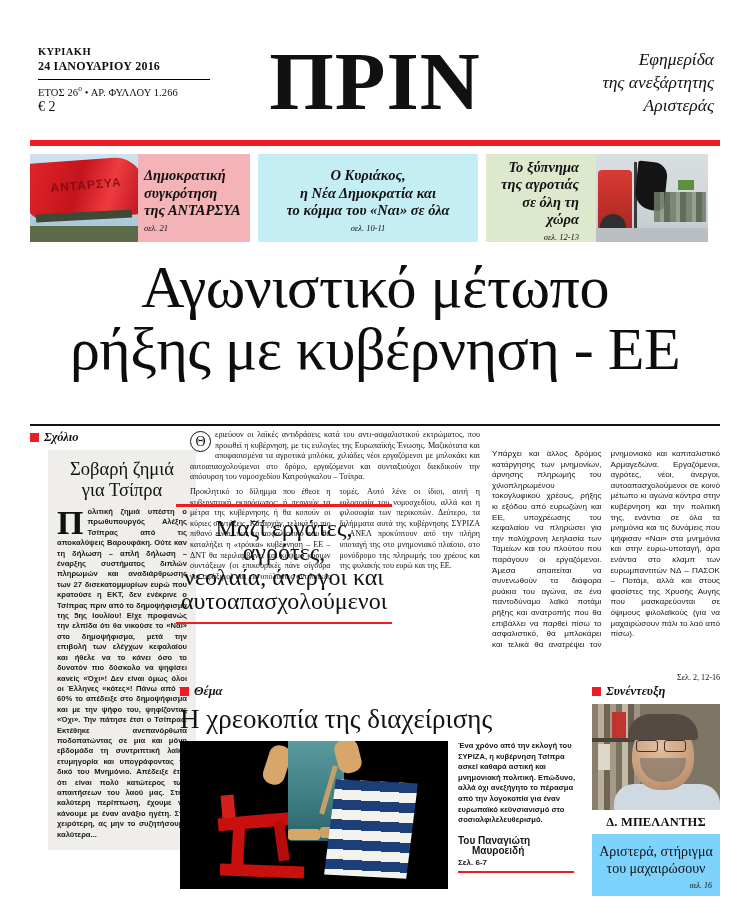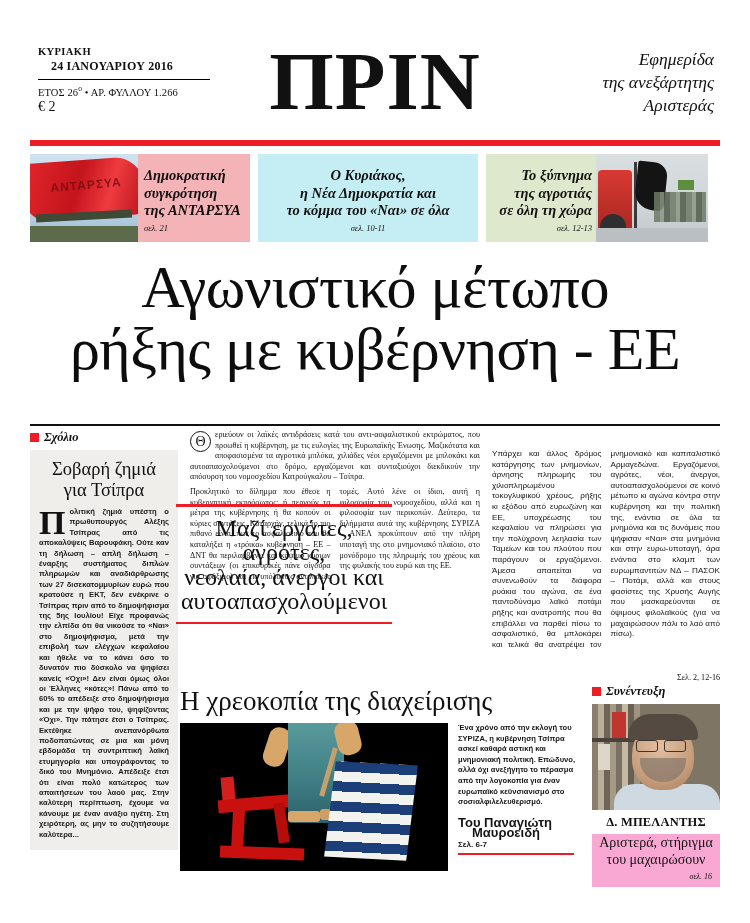--- a/index.html
+++ b/index.html
@@ -13,21 +13,21 @@
 
   
   .masthead { position: absolute; left: 30px; top: 36px; width: 690px; height: 110px; }
   .mh-left { position: absolute; left: 8px; top: 10px; width: 190px; }
   .mh-left .kyriaki {
     font-family: "Liberation Serif", serif;
     font-weight: bold; font-size: 10.5px; letter-spacing: .4px; color: #111;
   }
   .mh-left .date {
     font-family: "Liberation Serif", serif;
-    font-weight: bold; font-size: 12px; letter-spacing: .2px; color: #111; margin-top: 2px; margin-left: 13px;
+    font-weight: bold; font-size: 12px; letter-spacing: .2px; color: #111; margin-top: 2px;
   }
   .mh-rule { border-top: 1px solid #000; margin: 5px 0 4px 0; width: 172px; }
   .mh-left .issue {
     font-family: "Liberation Serif", serif;
     font-size: 10.5px; color: #111; letter-spacing: .1px;
   }
   .mh-left .issue sup { font-size: 7.5px; }
   .mh-left .price {
     font-family: "Liberation Serif", serif;
     font-size: 14px; color: #111; margin-top: 1px;
@@ -54,21 +54,21 @@
   .teasers { position: absolute; left: 30px; top: 154px; width: 690px; height: 88px; display: flex; gap: 8px; }
   .teaser { position: relative; height: 88px; display: flex; overflow: hidden; }
   .t1 { width: 220px; background: #f3b3b7; }
   .t2 { width: 220px; background: #c5edf4; }
   .t3 { width: 222px; background: #dde8cc; }
   .teaser-text {
     flex: 1 1 auto; padding: 8px 8px 4px 8px; display: flex;
     flex-direction: column; justify-content: center; align-items: center; text-align: center;
   }
   .t1 .teaser-text { align-items: flex-start; text-align: left; padding-left: 6px; }
-  .t3 .teaser-text { align-items: flex-end; text-align: right; padding-right: 4px; }
+  .t3 .teaser-text { align-items: flex-end; text-align: right; padding-right: 17px; }
   .teaser-line {
     font-family: "Liberation Serif", serif; font-style: italic; font-weight: bold;
     font-size: 14.5px; line-height: 17.5px; color: #111;
   }
   .teaser-page {
     font-family: "Liberation Serif", serif; font-style: italic;
     font-size: 8.5px; color: #111; margin-top: 3px;
   }
   .teaser-img { flex: 0 0 auto; position: relative; overflow: hidden; }
   .t1 .teaser-img { width: 108px; }
@@ -124,21 +124,21 @@
   
   .bodyzone { position: absolute; left: 30px; top: 430px; width: 690px; height: 242px; }
 
   .col-left { position: absolute; left: 0; top: 0; width: 156px; }
   .kicker { display: flex; align-items: center; gap: 5px; margin-bottom: 5px; }
   .kicker .sq { width: 9px; height: 9px; background: #ee1c24; display: inline-block; }
   .kicker .ktxt {
     font-family: "Liberation Serif", serif; font-style: italic; font-weight: bold;
     font-size: 12.5px; color: #111;
   }
-  .comment-box { background: #f0eeeb; padding: 9px 9px 10px 9px; width: 148px; }
+  .comment-box { background: #f0eeeb; padding: 9px 9px 10px 9px; width: 148px; margin-left: 18px; }
   .comment-title {
     font-family: "Liberation Serif", serif; font-size: 18.5px; line-height: 21px;
     text-align: center; color: #111; margin-bottom: 6px;
   }
   .comment-body {
     font-family: "Liberation Sans", sans-serif; font-weight: bold;
     font-size: 7.6px; line-height: 10.4px; text-align: justify; color: #1a1a1a;
   }
   .dropcap {
     float: left; font-family: "Liberation Serif", serif; font-weight: bold;
@@ -214,21 +214,21 @@
   .red-chair-leg2 { position: absolute; left: 96px; top: 80px; width: 11px; height: 40px; background: #b50d0c; transform: rotate(-8deg); }
   .red-chair-bar { position: absolute; left: 40px; top: 124px; width: 84px; height: 12px; background: #c8100f; transform: rotate(2deg); }
 
   .theme-caption { width: 118px; }
   .caption-text {
     font-family: "Liberation Sans", sans-serif; font-weight: bold;
     font-size: 7.6px; line-height: 10.6px; color: #151515;
   }
   .caption-author {
     font-family: "Liberation Sans", sans-serif; font-weight: bold;
-    font-size: 13px; line-height: 10.6px; color: #151515; margin-top: 10px;
+    font-size: 10px; line-height: 10.6px; color: #151515; margin-top: 10px;
   }
   .caption-author .indent { display: block; padding-left: 14px; }
   .caption-page {
     font-family: "Liberation Sans", sans-serif; font-weight: bold;
     font-size: 8px; color: #151515; margin-top: 1px;
   }
   .caption-rule { width: 116px; height: 2.5px; background: #ee1c24; margin-top: 4px; }
 
   
   .interview { position: absolute; left: 562px; top: 0; width: 128px; }
@@ -247,21 +247,21 @@
   }
   .iv-hair { position: absolute; left: 36px; top: 10px; width: 70px; height: 26px; background: #554a42; border-radius: 34px 34px 6px 6px; }
   .iv-beard { position: absolute; left: 48px; top: 54px; width: 46px; height: 24px; background: #8a7a6c; border-radius: 0 0 22px 22px; opacity: .75; }
   .iv-glass-l { position: absolute; left: 44px; top: 36px; width: 22px; height: 12px; border: 1.4px solid #3c352f; border-radius: 3px; }
   .iv-glass-r { position: absolute; left: 72px; top: 36px; width: 22px; height: 12px; border: 1.4px solid #3c352f; border-radius: 3px; }
   .iv-shirt { position: absolute; left: 22px; top: 80px; width: 106px; height: 30px; background: #cfd9e2; border-radius: 20px 20px 0 0; }
   .iv-name {
     font-family: "Liberation Serif", serif; font-weight: bold; font-size: 12.5px;
     text-align: center; color: #111; padding: 5px 0 4px 0; letter-spacing: .2px;
   }
-  .iv-box { background: #f9a8d4; padding: 0 5px 6px 5px; }
+  .iv-box { background: #7dd3fc; padding: 9px 5px 6px 5px; }
   .iv-title {
     font-family: "Liberation Serif", serif; font-size: 14px; line-height: 17px;
     text-align: center; color: #111;
   }
   .iv-page {
     font-family: "Liberation Serif", serif; font-style: italic; font-size: 8px;
     text-align: right; color: #111; margin-top: 4px; padding-right: 3px;
   }
 </style>
 </head>
@@ -377,20 +377,24 @@
         <div>νεολαία, άνεργοι και</div>
         <div>αυτοαπασχολούμενοι</div>
       </div>
       <div class="pq-rule2"></div>
     </div>
   </div>
 
   <div class="bottomzone">
 
     <div class="theme-block">
+      <div class="kicker">
+        <span class="sq"></span>
+        <span class="ktxt">Θέμα</span>
+      </div>
       <div class="theme-title">Η χρεοκοπία της διαχείρισης</div>
       <div class="theme-flex">
         <div class="theme-photo">
           <div class="red-chair-back"></div>
           <div class="red-chair-seat"></div>
           <div class="red-chair-leg1"></div>
           <div class="red-chair-leg2"></div>
           <div class="red-chair-bar"></div>
           <div class="stat-arm-l"></div>
           <div class="stat-robe"></div>

